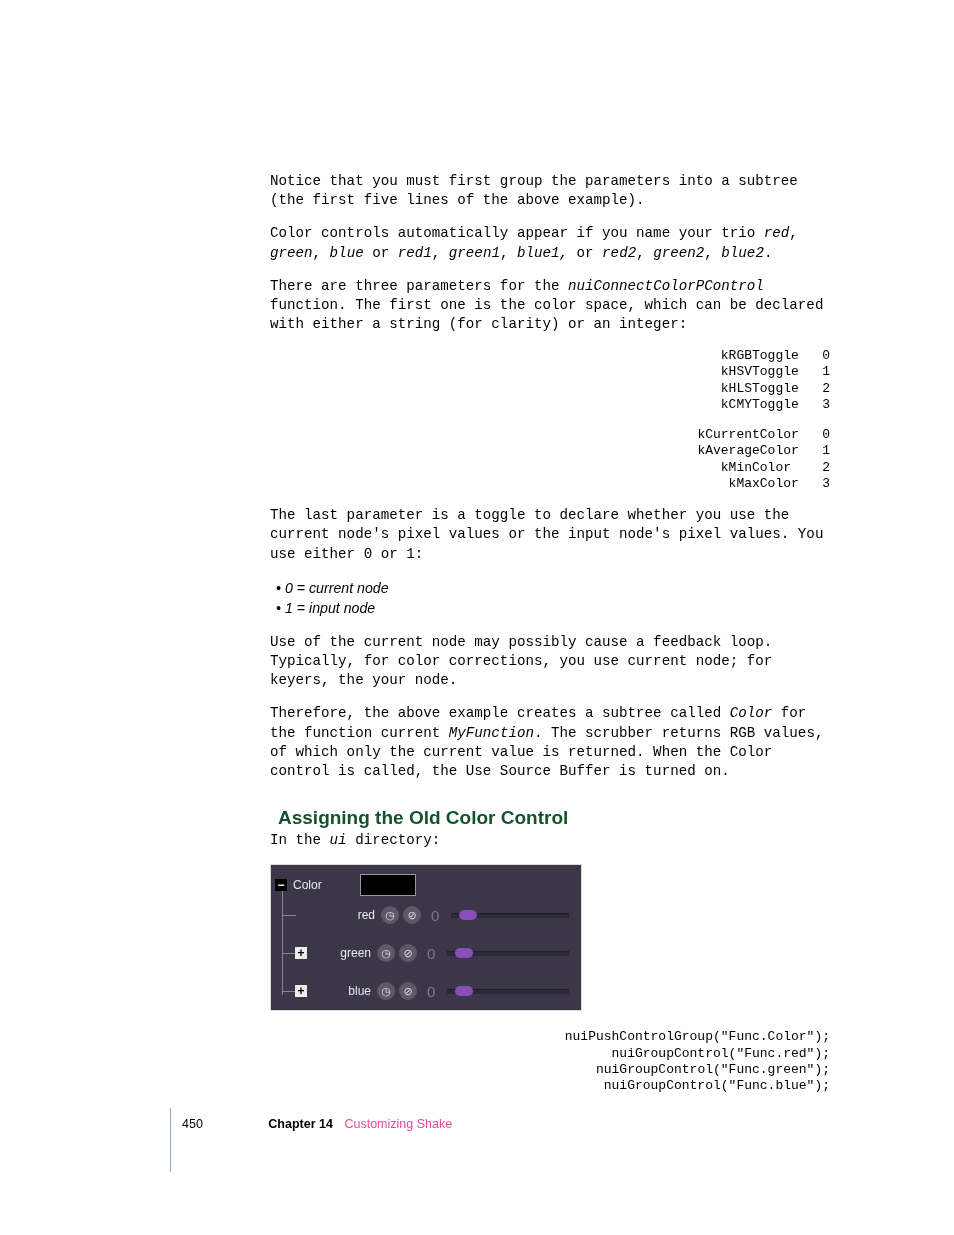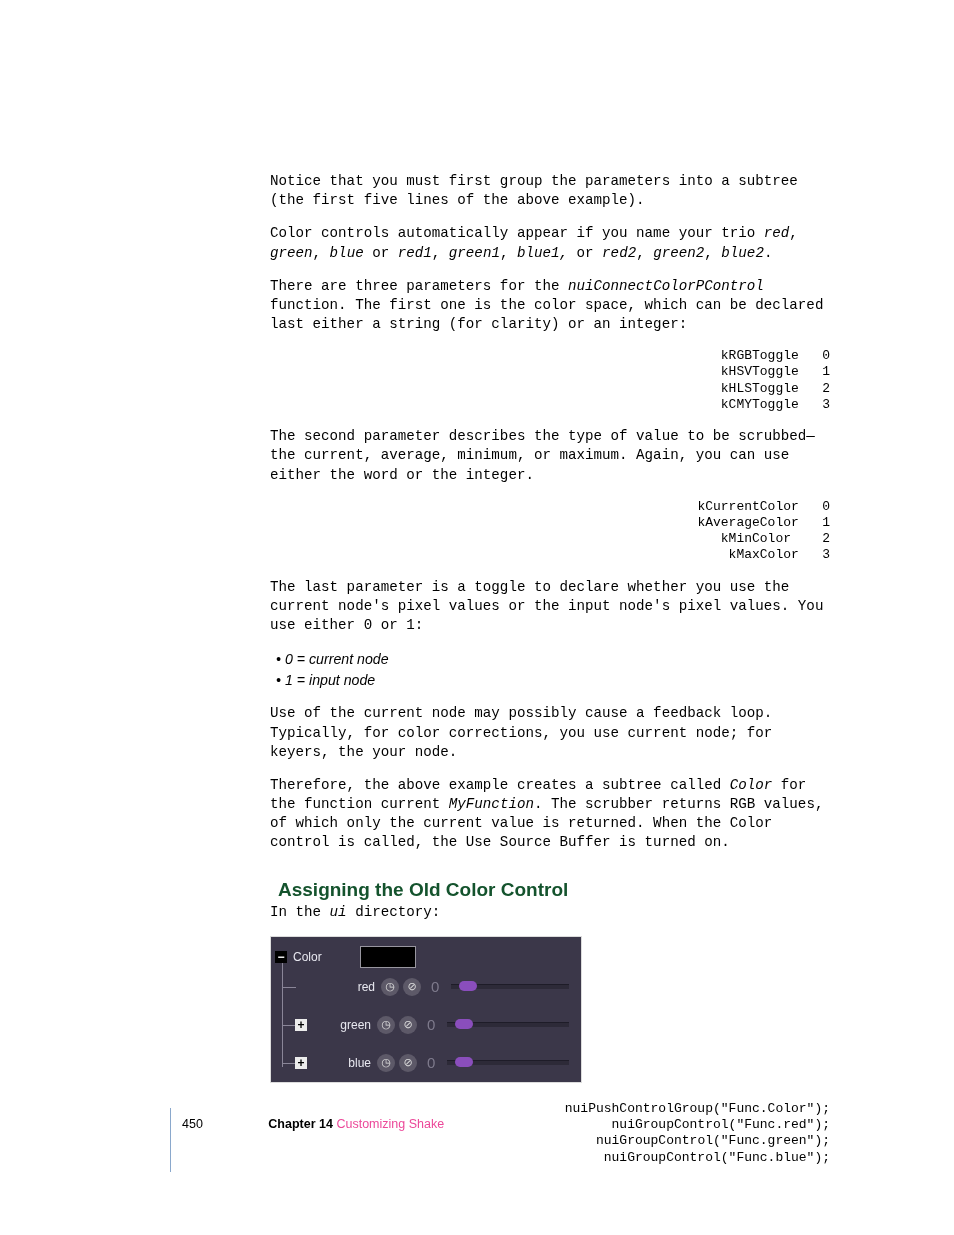--- a/index.html
+++ b/index.html
@@ -47,21 +47,21 @@
     font-size: 19px;
     margin: 26px 0 2px 8px;
   }
   .footer {
     position: absolute;
     left: 182px;
     top: 1117px;
     font-size: 12.5px;
   }
   .footer .pn { font-weight: 400; margin-right: 62px; }
-  .footer .chap { font-weight: 700; margin-right: 0; }
+  .footer .chap { font-weight: 700; margin-right: 8px; }
   .footer .chapname { color: #ec4899; }
   .vrule {
     position: absolute;
     left: 170px;
     top: 1108px;
     width: 1px;
     height: 64px;
     background: #8aa8cc;
   }
 
@@ -111,29 +111,28 @@
 
 <div class="page">
 
   <p>Notice that you must first group the parameters into a subtree (the first five lines of the above example).</p>
 
   <p>
     <span>Color controls automatically appear if you name your trio </span><span class="ital">red</span><span>, </span><span class="ital">green</span><span>, </span><span class="ital">blue</span><span> or </span><span class="ital">red1</span><span>, </span><span class="ital">green1</span><span>, </span><span class="ital">blue1,</span><span> or </span><span class="ital">red2</span><span>, </span><span class="ital">green2</span><span>, </span><span class="ital">blue2</span><span>.</span>
   </p>
 
   <p>
-    <span>There are three parameters for the </span><span class="ital">nuiConnectColorPControl</span><span> function. The first one is the color space, which can be declared last either a string (for clarity) or an integer:</span>
+    <span>There are three parameters for the </span><span class="ital">nuiConnectColorPControl</span><span> function. The first one is the color space, which can be declared with either a string (for clarity) or an integer:</span>
   </p>
 
   <pre class="code">kRGBToggle   0
 kHSVToggle   1
 kHLSToggle   2
 kCMYToggle   3</pre>
 
-  <p>The second parameter describes the type of value to be scrubbed—the current, average, minimum, or maximum. Again, you can use either the word or the integer.</p>
 
   <pre class="code">kCurrentColor   0
 kAverageColor   1
 kMinColor    2
 kMaxColor   3</pre>
 
   <p>The last parameter is a toggle to declare whether you use the current node's pixel values or the input node's pixel values. You use either 0 or 1:</p>
 
   <ul class="bullets">
     <li>0 = current node</li>

